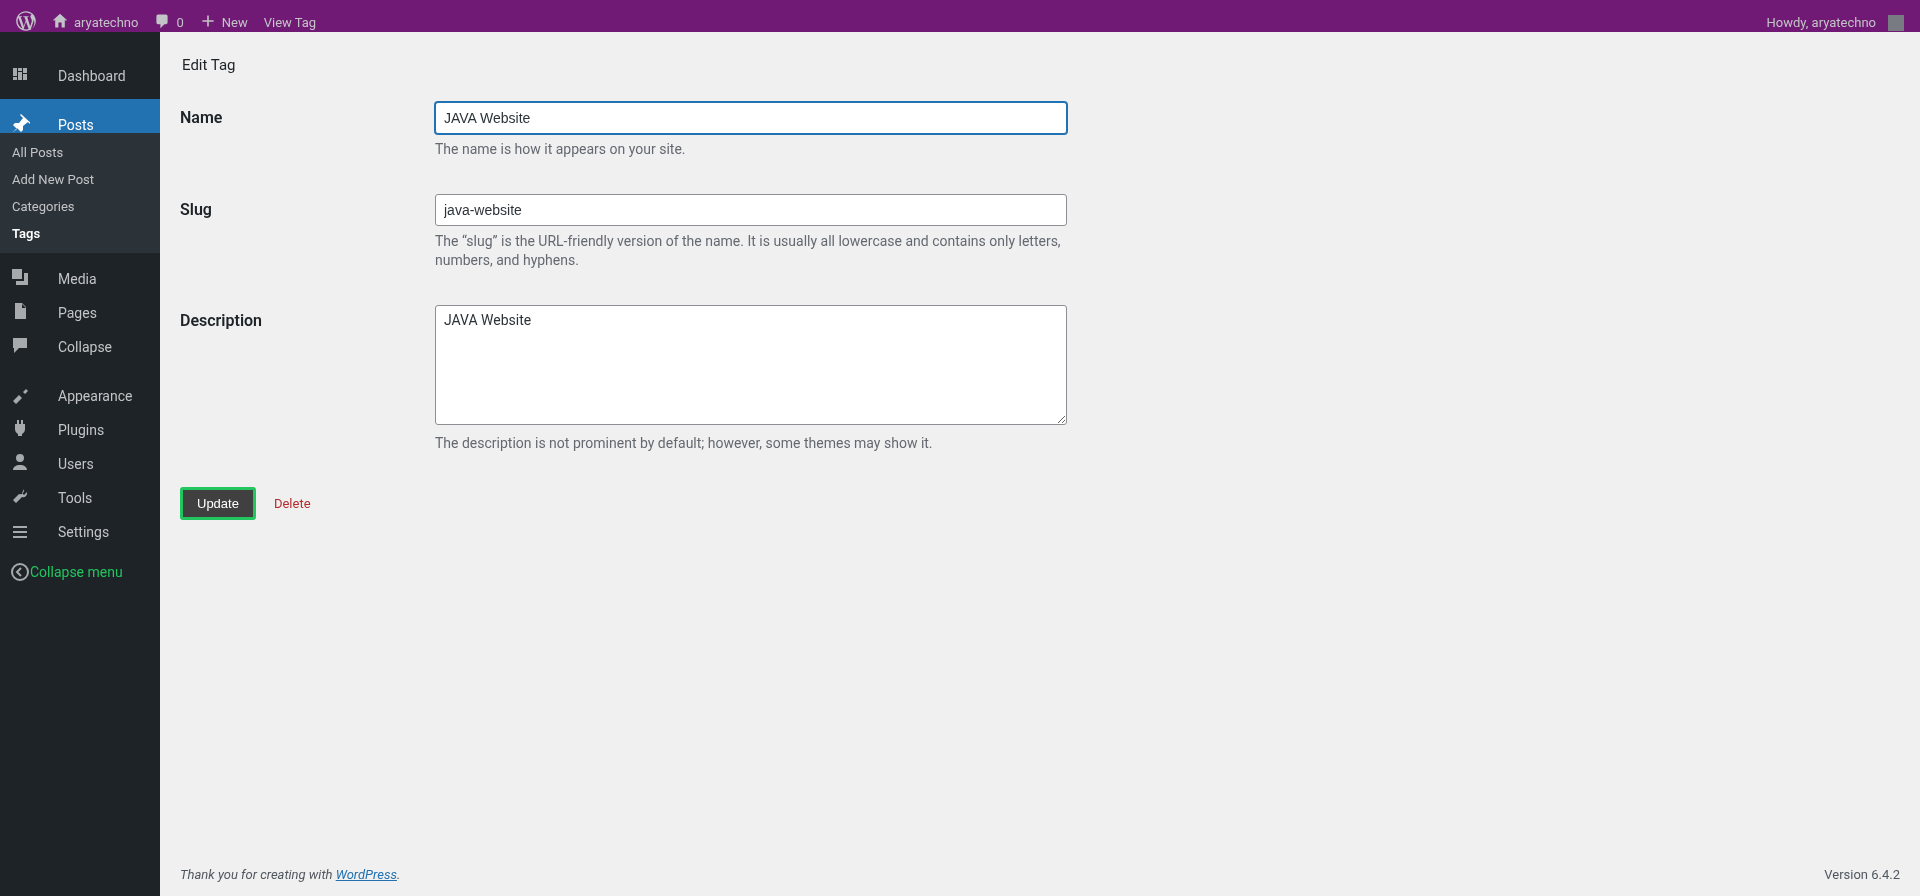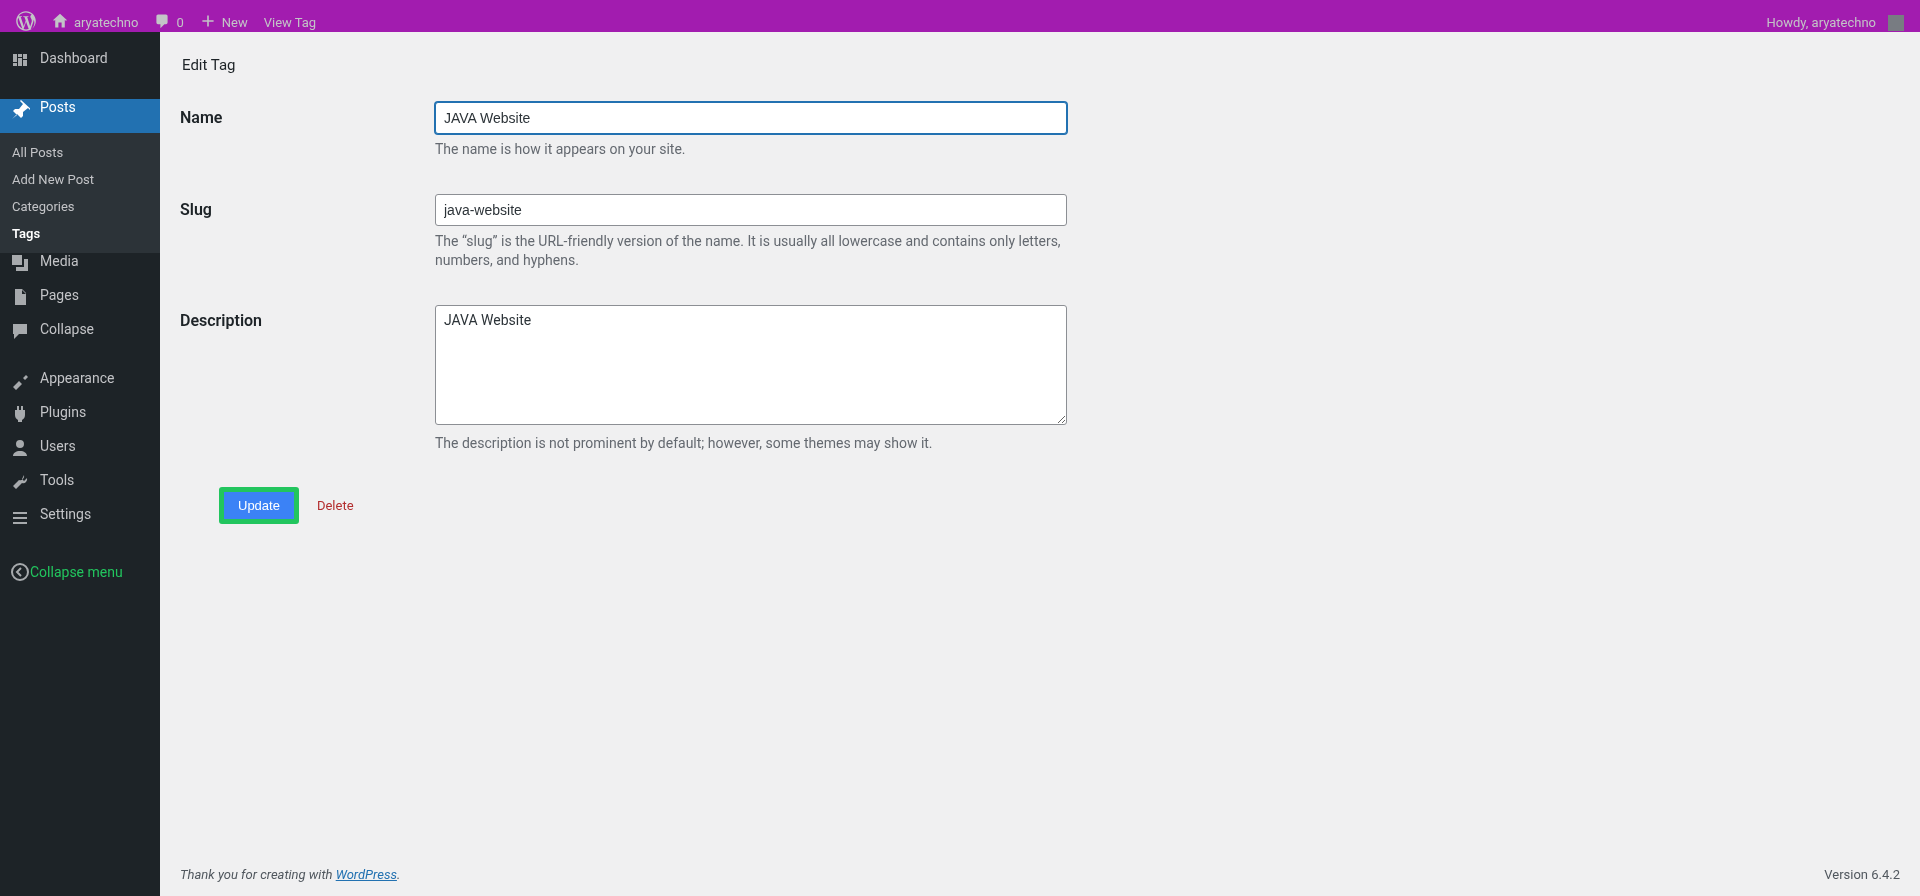--- a/index.html
+++ b/index.html
@@ -10,21 +10,21 @@
     background: #f0f0f1;
     width: 1920px;
     height: 896px;
     overflow: hidden;
   }
 
   
   #adminbar {
     position: absolute; top:0; left:0; right:0;
     height: 45px;
-    background: #a21caf;
+    background: #701a75;
     color: #c3c4c7;
     display: flex;
     align-items: center;
     padding: 0 8px;
     font-size: 13px;
   }
   #adminbar .ab-item {
     display: flex; align-items:center;
     height:32px;
     padding: 0 8px;
@@ -42,25 +42,25 @@
   
   #adminmenu {
     position:absolute;
     top:32px; left:0; bottom:0;
     width:160px;
     background:#1d2327;
     color:#c3c4c7;
     font-size:14px;
   }
   #adminmenu .menu-item {
-    display:flex;align-items:flex-start;
+    display:flex;align-items:flex-end;
     height:34px;
     padding:0 10px;
     cursor:pointer;
-    gap:10px;
+    gap:28px;
     color:#c3c4c7;
   }
   #adminmenu .menu-item.top-spacer { height:18px; }
   #adminmenu .menu-item svg { width:20px;height:20px;fill:#a7aaad; }
   #adminmenu .menu-item.current {
     background:#2271b1;
     color:#fff;
     position:relative;
   }
   #adminmenu .menu-item.current::after {
@@ -151,28 +151,27 @@
   .description {
     font-size:14px;
     color:#646970;
     margin-top:6px;
     max-width:632px;
     line-height:1.4;
   }
 
   .submit-row { display:flex; align-items:center; gap:18px; margin-top:10px; }
   .button-primary {
-    background:#3b82f6;
-    border:5px solid #22c55e;
+    background:#404040;
+    border:3px solid #22c55e;
     color:#fff;
     padding:6px 14px;
     font-size:13px;
     border-radius:3px;
     cursor:pointer;
-    margin-left:39px;
   }
   .delete-link {
     color:#b32d2e;
     font-size:13px;
     text-decoration:none;
     cursor:pointer;
   }
 
   #footer {
     position:absolute;

